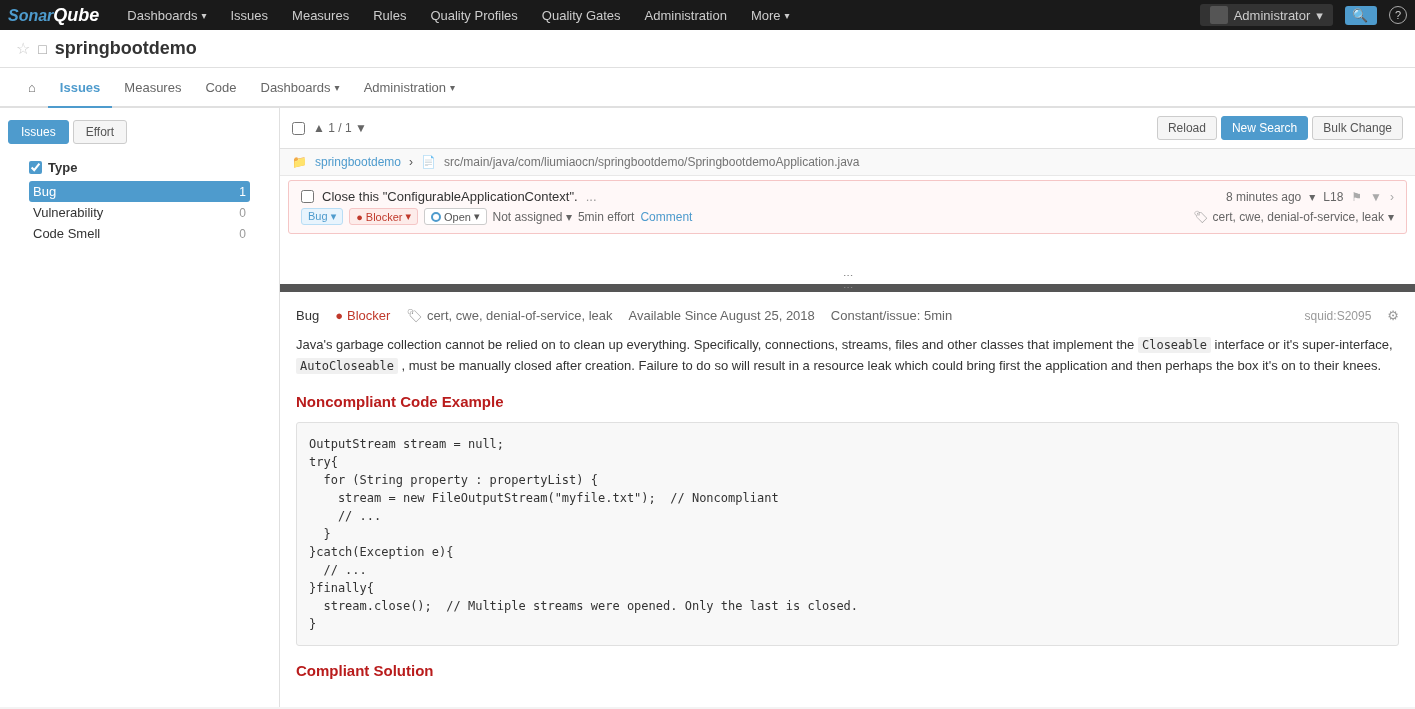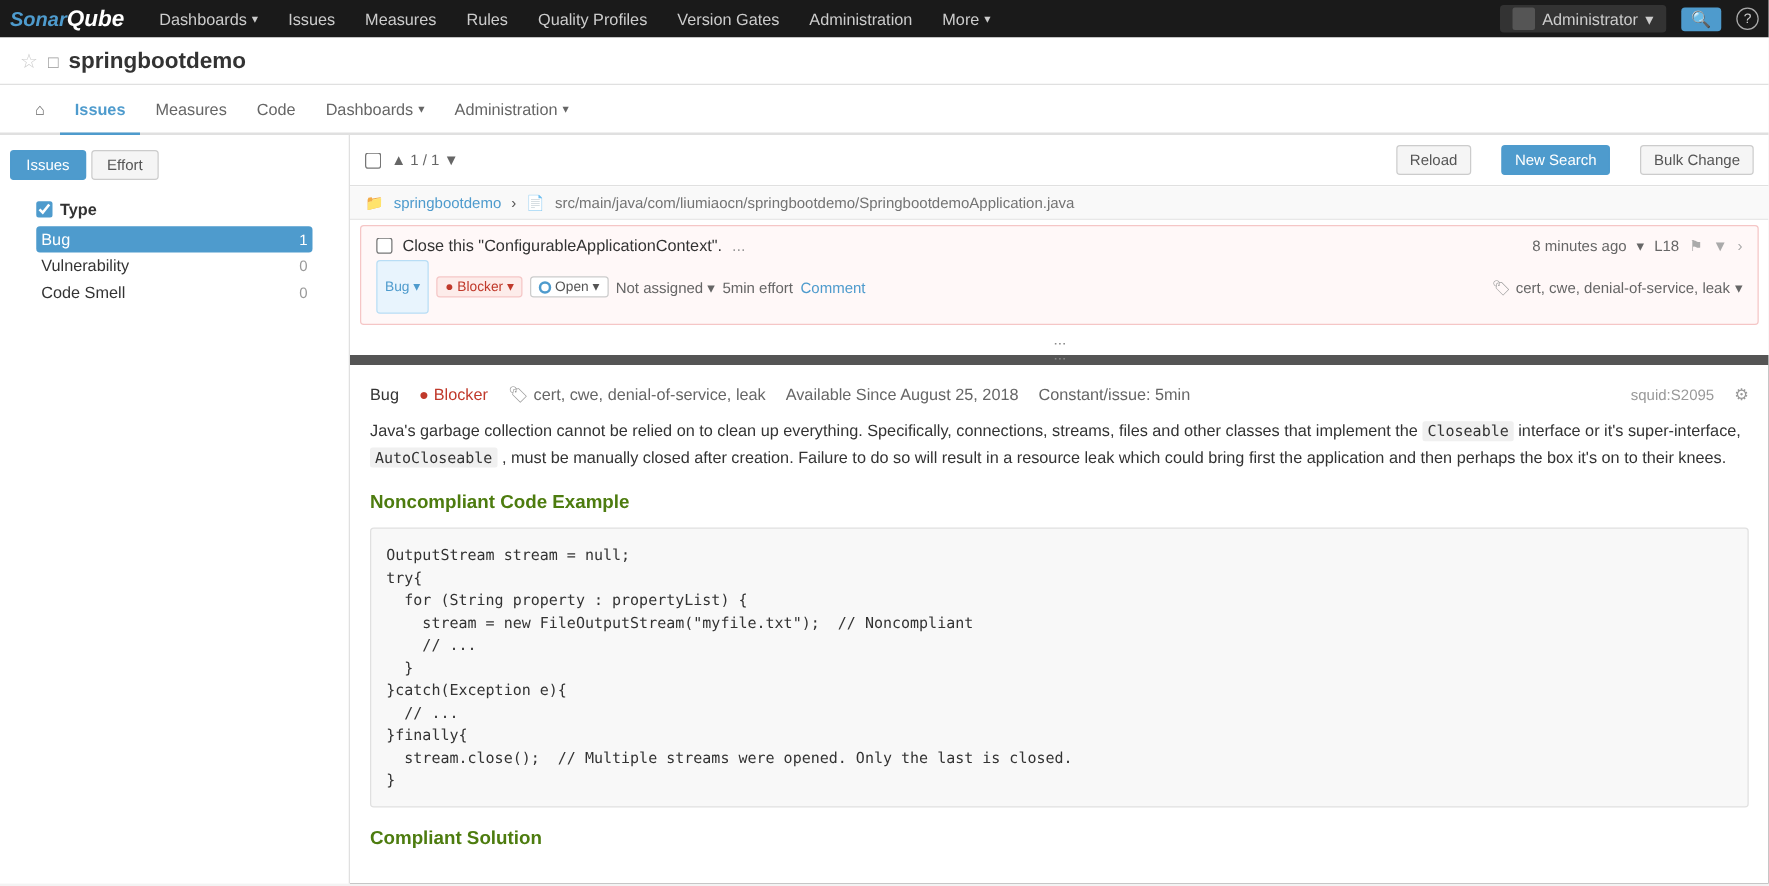--- a/index.html
+++ b/index.html
@@ -197,21 +197,21 @@
     
     .issues-toolbar {
       background: #fff;
       border-bottom: 1px solid #e0e0e0;
       padding: 8px 12px;
       display: flex;
       align-items: center;
       justify-content: space-between;
     }
     .issues-toolbar .left { display: flex; align-items: center; gap: 8px; }
-    .issues-toolbar .right { display: flex; gap: 24px; }
+    .issues-toolbar .right { display: flex; gap: 4px; }
     .toolbar-btn {
       padding: 4px 10px;
       border: 1px solid #ccc;
       border-radius: 3px;
       background: #f5f5f5;
       cursor: pointer;
       font-size: 12px;
       color: #555;
     }
 
@@ -265,21 +265,21 @@
       align-items: center;
       gap: 6px;
       flex-wrap: wrap;
       font-size: 12px;
     }
     .badge-type {
       background: #e8f4fd;
       color: #4e9bcd;
       border: 1px solid #b8ddf5;
       border-radius: 3px;
-      padding: 14px 6px;
+      padding: 1px 6px;
       cursor: pointer;
       font-size: 11px;
     }
     .badge-severity {
       display: flex; align-items: center; gap: 3px;
       background: #fdecea;
       color: #c0392b;
       border: 1px solid #f5c6c6;
       border-radius: 3px;
       padding: 1px 6px;
@@ -373,21 +373,21 @@
     .rule-meta-bar .meta-squid { color: #999; font-size: 12px; }
     .rule-meta-bar .meta-settings { color: #999; cursor: pointer; }
     .rule-description { color: #333; line-height: 1.6; margin-bottom: 16px; font-size: 13px; }
     .rule-description code {
       background: #f0f0f0;
       padding: 1px 4px;
       border-radius: 2px;
       font-family: monospace;
       font-size: 12px;
     }
-    .section-title { font-size: 15px; font-weight: bold; margin-bottom: 12px; color: #4d7c0f; }
+    .section-title { font-size: 15px; font-weight: bold; margin-bottom: 12px; color: #b91c1c; }
     .code-block {
       background: #f8f8f8;
       border: 1px solid #e0e0e0;
       border-radius: 3px;
       padding: 12px;
       font-family: 'Courier New', monospace;
       font-size: 12px;
       line-height: 1.5;
       color: #333;
       overflow-x: auto;
@@ -429,21 +429,21 @@
     <div class="nav-item">
       <span>Measures</span>
     </div>
     <div class="nav-item">
       <span>Rules</span>
     </div>
     <div class="nav-item">
       <span>Quality Profiles</span>
     </div>
     <div class="nav-item">
-      <span>Version Gates</span>
+      <span>Quality Gates</span>
     </div>
     <div class="nav-item">
       <span>Administration</span>
     </div>
     <div class="nav-item">
       <span>More</span>
       <span class="arrow">▾</span>
     </div>
   </div>
   <div class="right-section">

